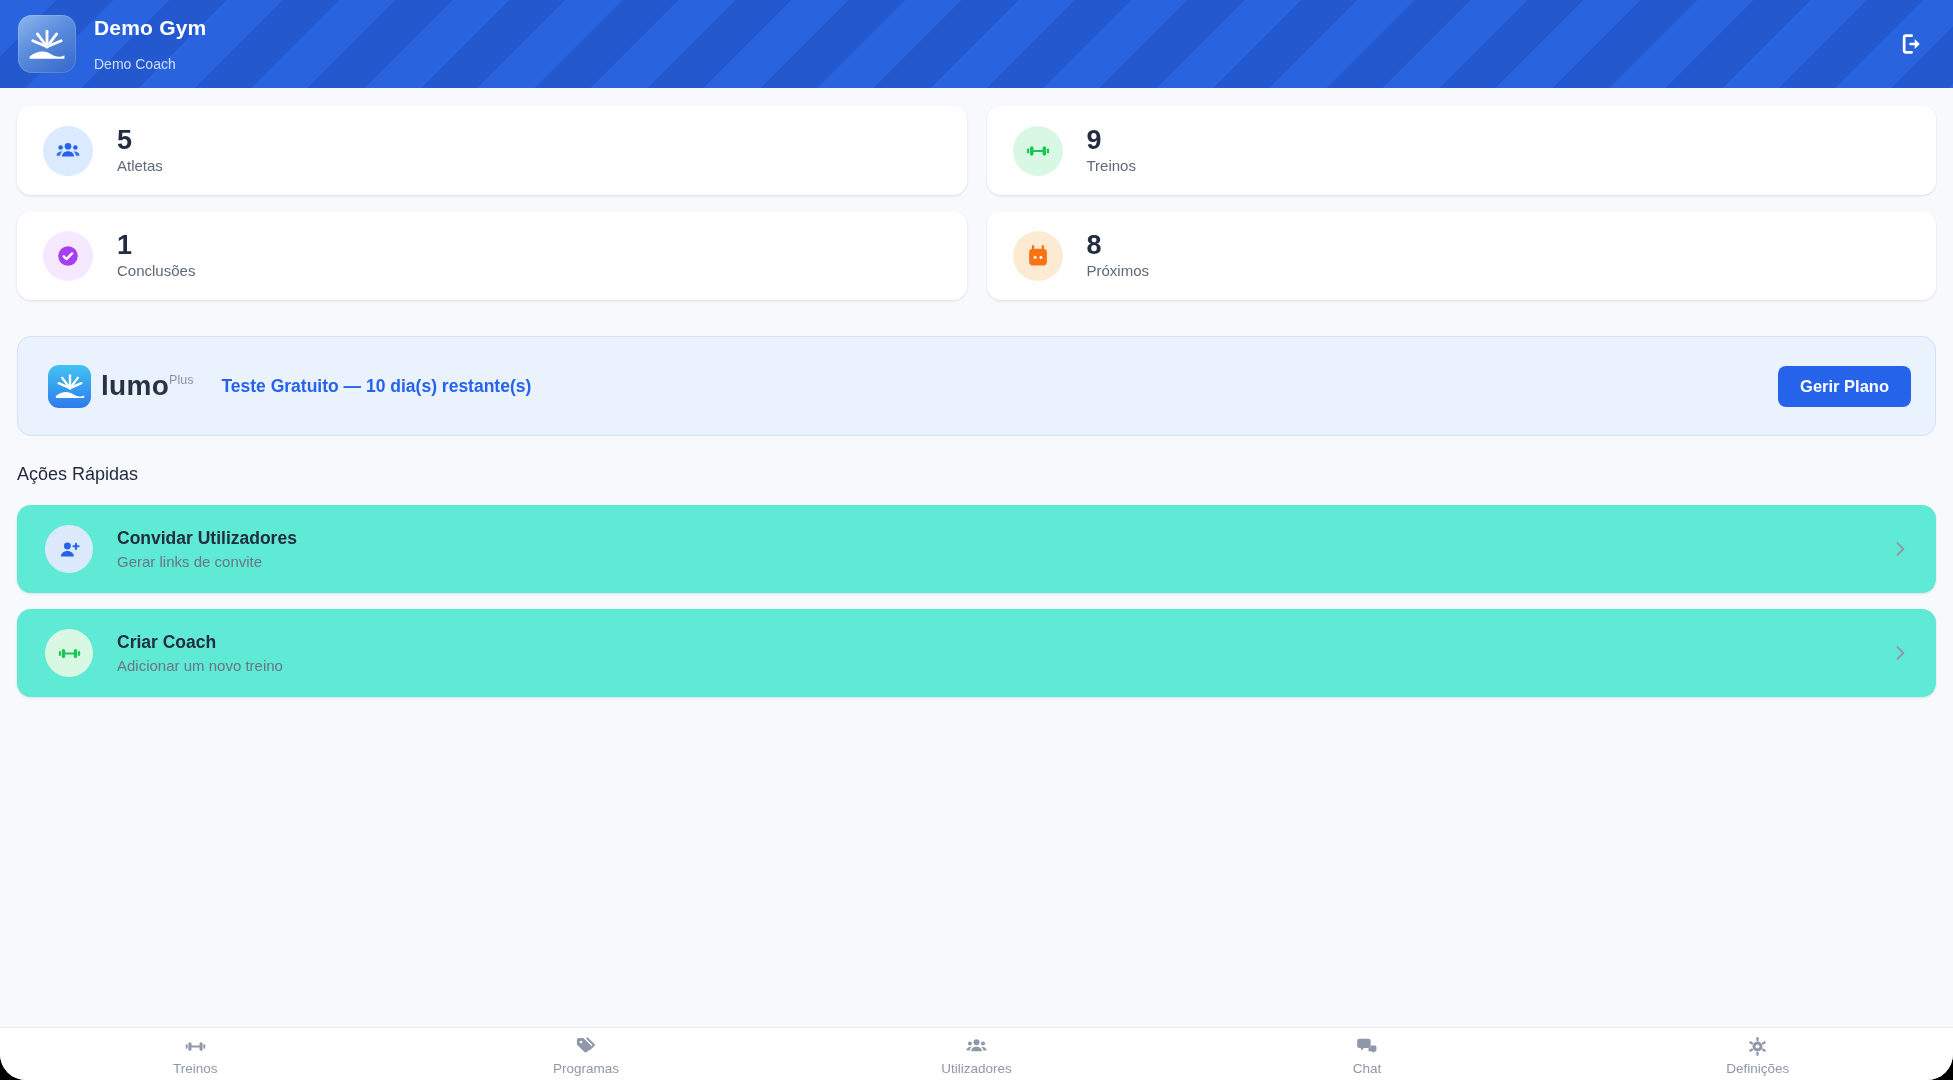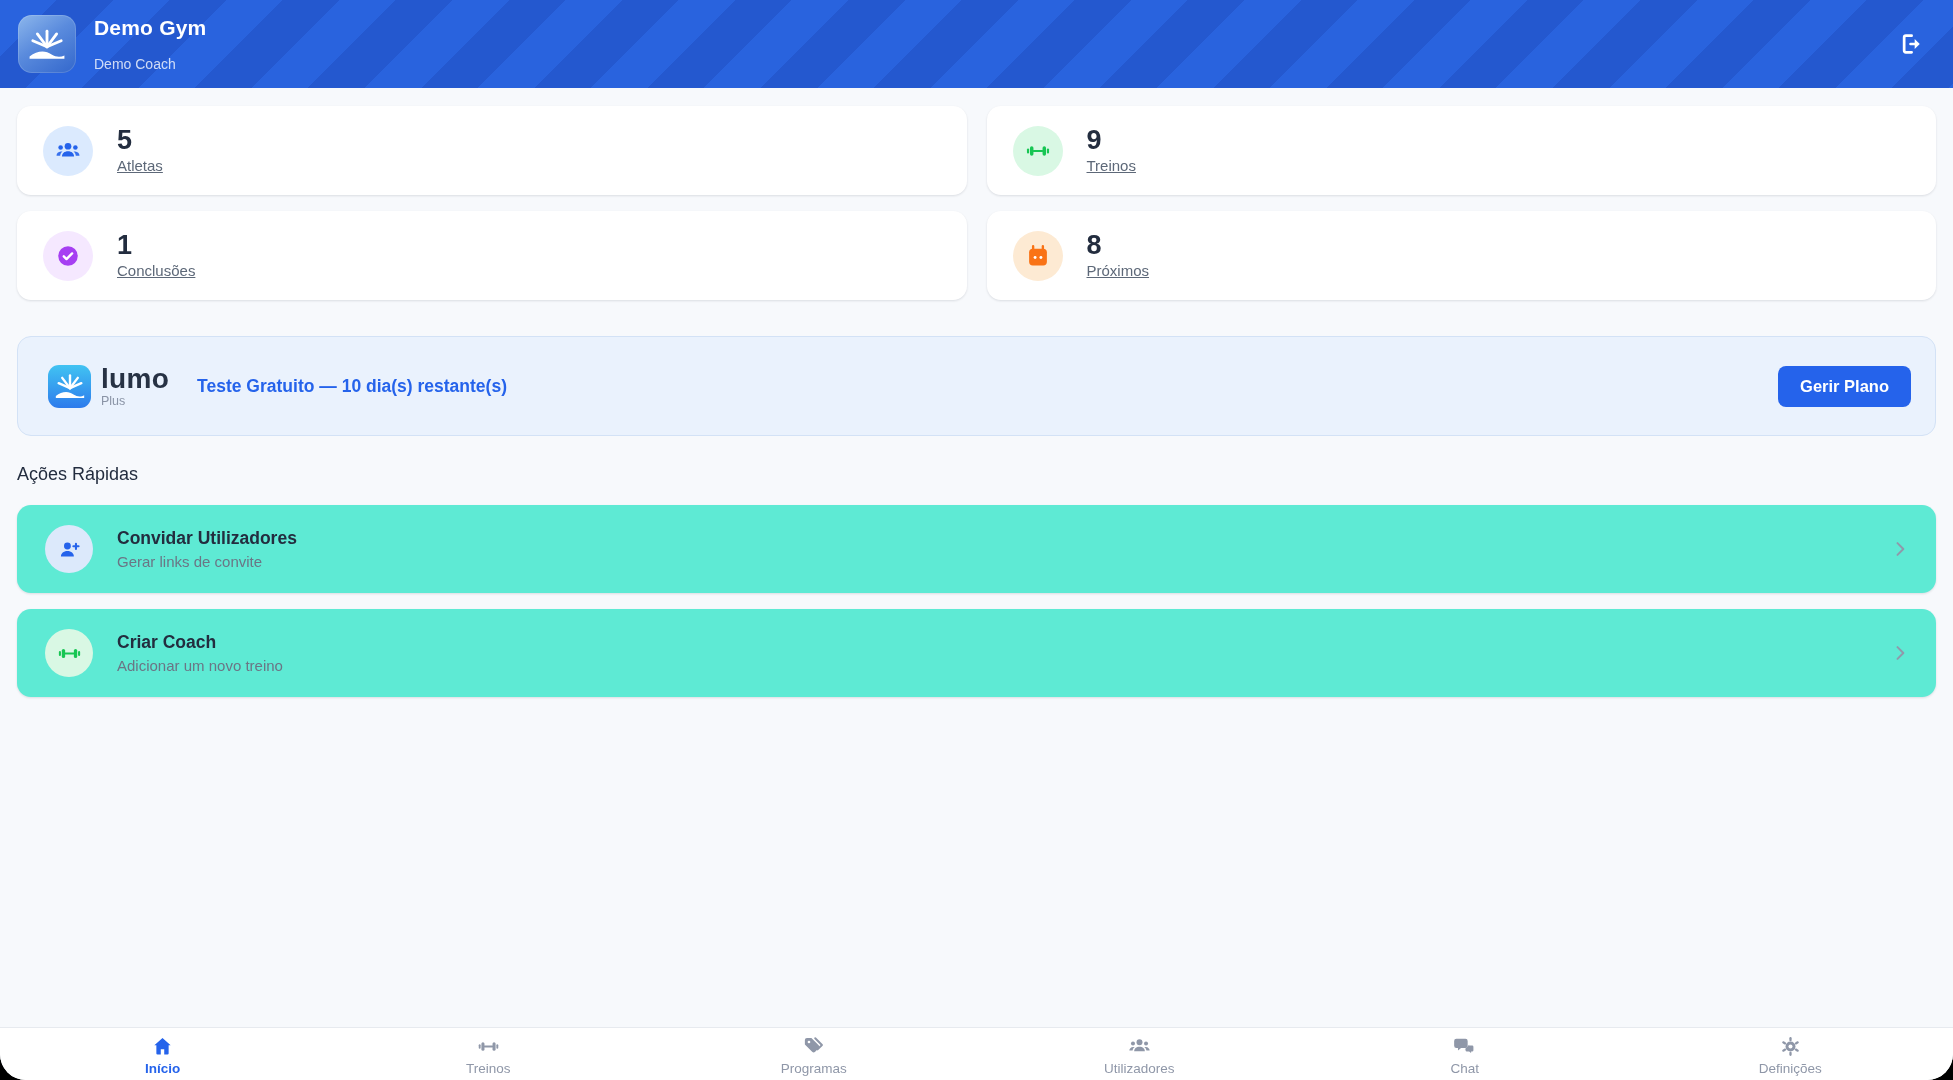--- a/index.html
+++ b/index.html
@@ -56,40 +56,40 @@
     display: flex; align-items: center; justify-content: center;
     flex: none;
   }
   .stat-icon svg { width: 26px; height: 26px; }
   .stat-icon.blue   { background: #dbeafe; color: #2563eb; }
   .stat-icon.green  { background: #d9f8e4; color: #17c653; }
   .stat-icon.purple { background: #f5e8ff; color: #a63ff2; }
   .stat-icon.orange { background: #fdead3; color: #f97316; }
   .stat-text { margin-left: 24px; display: flex; flex-direction: column; gap: 3px; }
   .stat-value { font-size: 27px; font-weight: 700; color: #232d3f; line-height: 1; }
-  .stat-label { font-size: 15px; color: #5d6878; text-decoration: underline; }
+  .stat-label { font-size: 15px; color: #5d6878; }
 
   
   .trial-banner {
     margin-top: 36px;
     height: 100px;
     background: #eaf2fd;
     border: 1px solid #d3e2f6;
     border-radius: 14px;
     display: flex; align-items: center;
     padding: 0 24px 0 30px;
   }
   .lumo-logo {
     width: 43px; height: 43px; border-radius: 11px;
     background: linear-gradient(180deg, #41c3f2 0%, #2d7bec 100%);
     display: flex; align-items: center; justify-content: center;
     flex: none;
   }
   .lumo-logo svg { width: 34px; height: 34px; }
-  .lumo-wordmark { margin-left: 10px; display: flex; flex-direction: column; line-height: 1; }
+  .lumo-wordmark { margin-left: 10px; display: flex; flex-direction: row; line-height: 1; }
   .lumo-brand { font-size: 28px; font-weight: 700; color: #273244; letter-spacing: 0.3px; }
   .lumo-sub { font-size: 12.5px; color: #8a94a6; margin-top: 2px; }
   .trial-message { margin-left: 28px; font-size: 17.5px; font-weight: 600; color: #2563eb; }
   .banner-spacer { flex: 1; }
   .manage-plan-btn {
     background: #2563eb; color: #ffffff;
     border: none; border-radius: 8px;
     height: 41px; padding: 0 22px;
     font-size: 16.5px; font-weight: 600;
     font-family: inherit;
@@ -312,26 +312,20 @@
             <path d="M9 5 l7 7 -7 7"></path>
           </svg>
       </span>
     </div>
 
 
   </main>
 
   <nav class="bottom-nav">
 
-    <button class="nav-item active">
-      <svg viewBox="0 0 24 24" aria-hidden="true">
-        <path fill="currentColor" d="M12 3.2 L3.5 10.6 h2.1 v8.6 a1.2 1.2 0 0 0 1.2 1.2 h3.4 v-5.6 h3.6 v5.6 h3.4 a1.2 1.2 0 0 0 1.2 -1.2 v-8.6 h2.1 z"></path>
-      </svg>
-      <span class="nav-label">Início</span>
-    </button>
 
     <button class="nav-item">
       <svg viewBox="0 0 24 24" fill="currentColor" aria-hidden="true">
         <rect x="7" y="11" width="10" height="2" rx="1"></rect>
         <rect x="4.6" y="7.6" width="3.2" height="8.8" rx="1.6"></rect>
         <rect x="16.2" y="7.6" width="3.2" height="8.8" rx="1.6"></rect>
         <rect x="1.8" y="9.6" width="2" height="4.8" rx="1"></rect>
         <rect x="20.2" y="9.6" width="2" height="4.8" rx="1"></rect>
       </svg>
       <span class="nav-label">Treinos</span>

